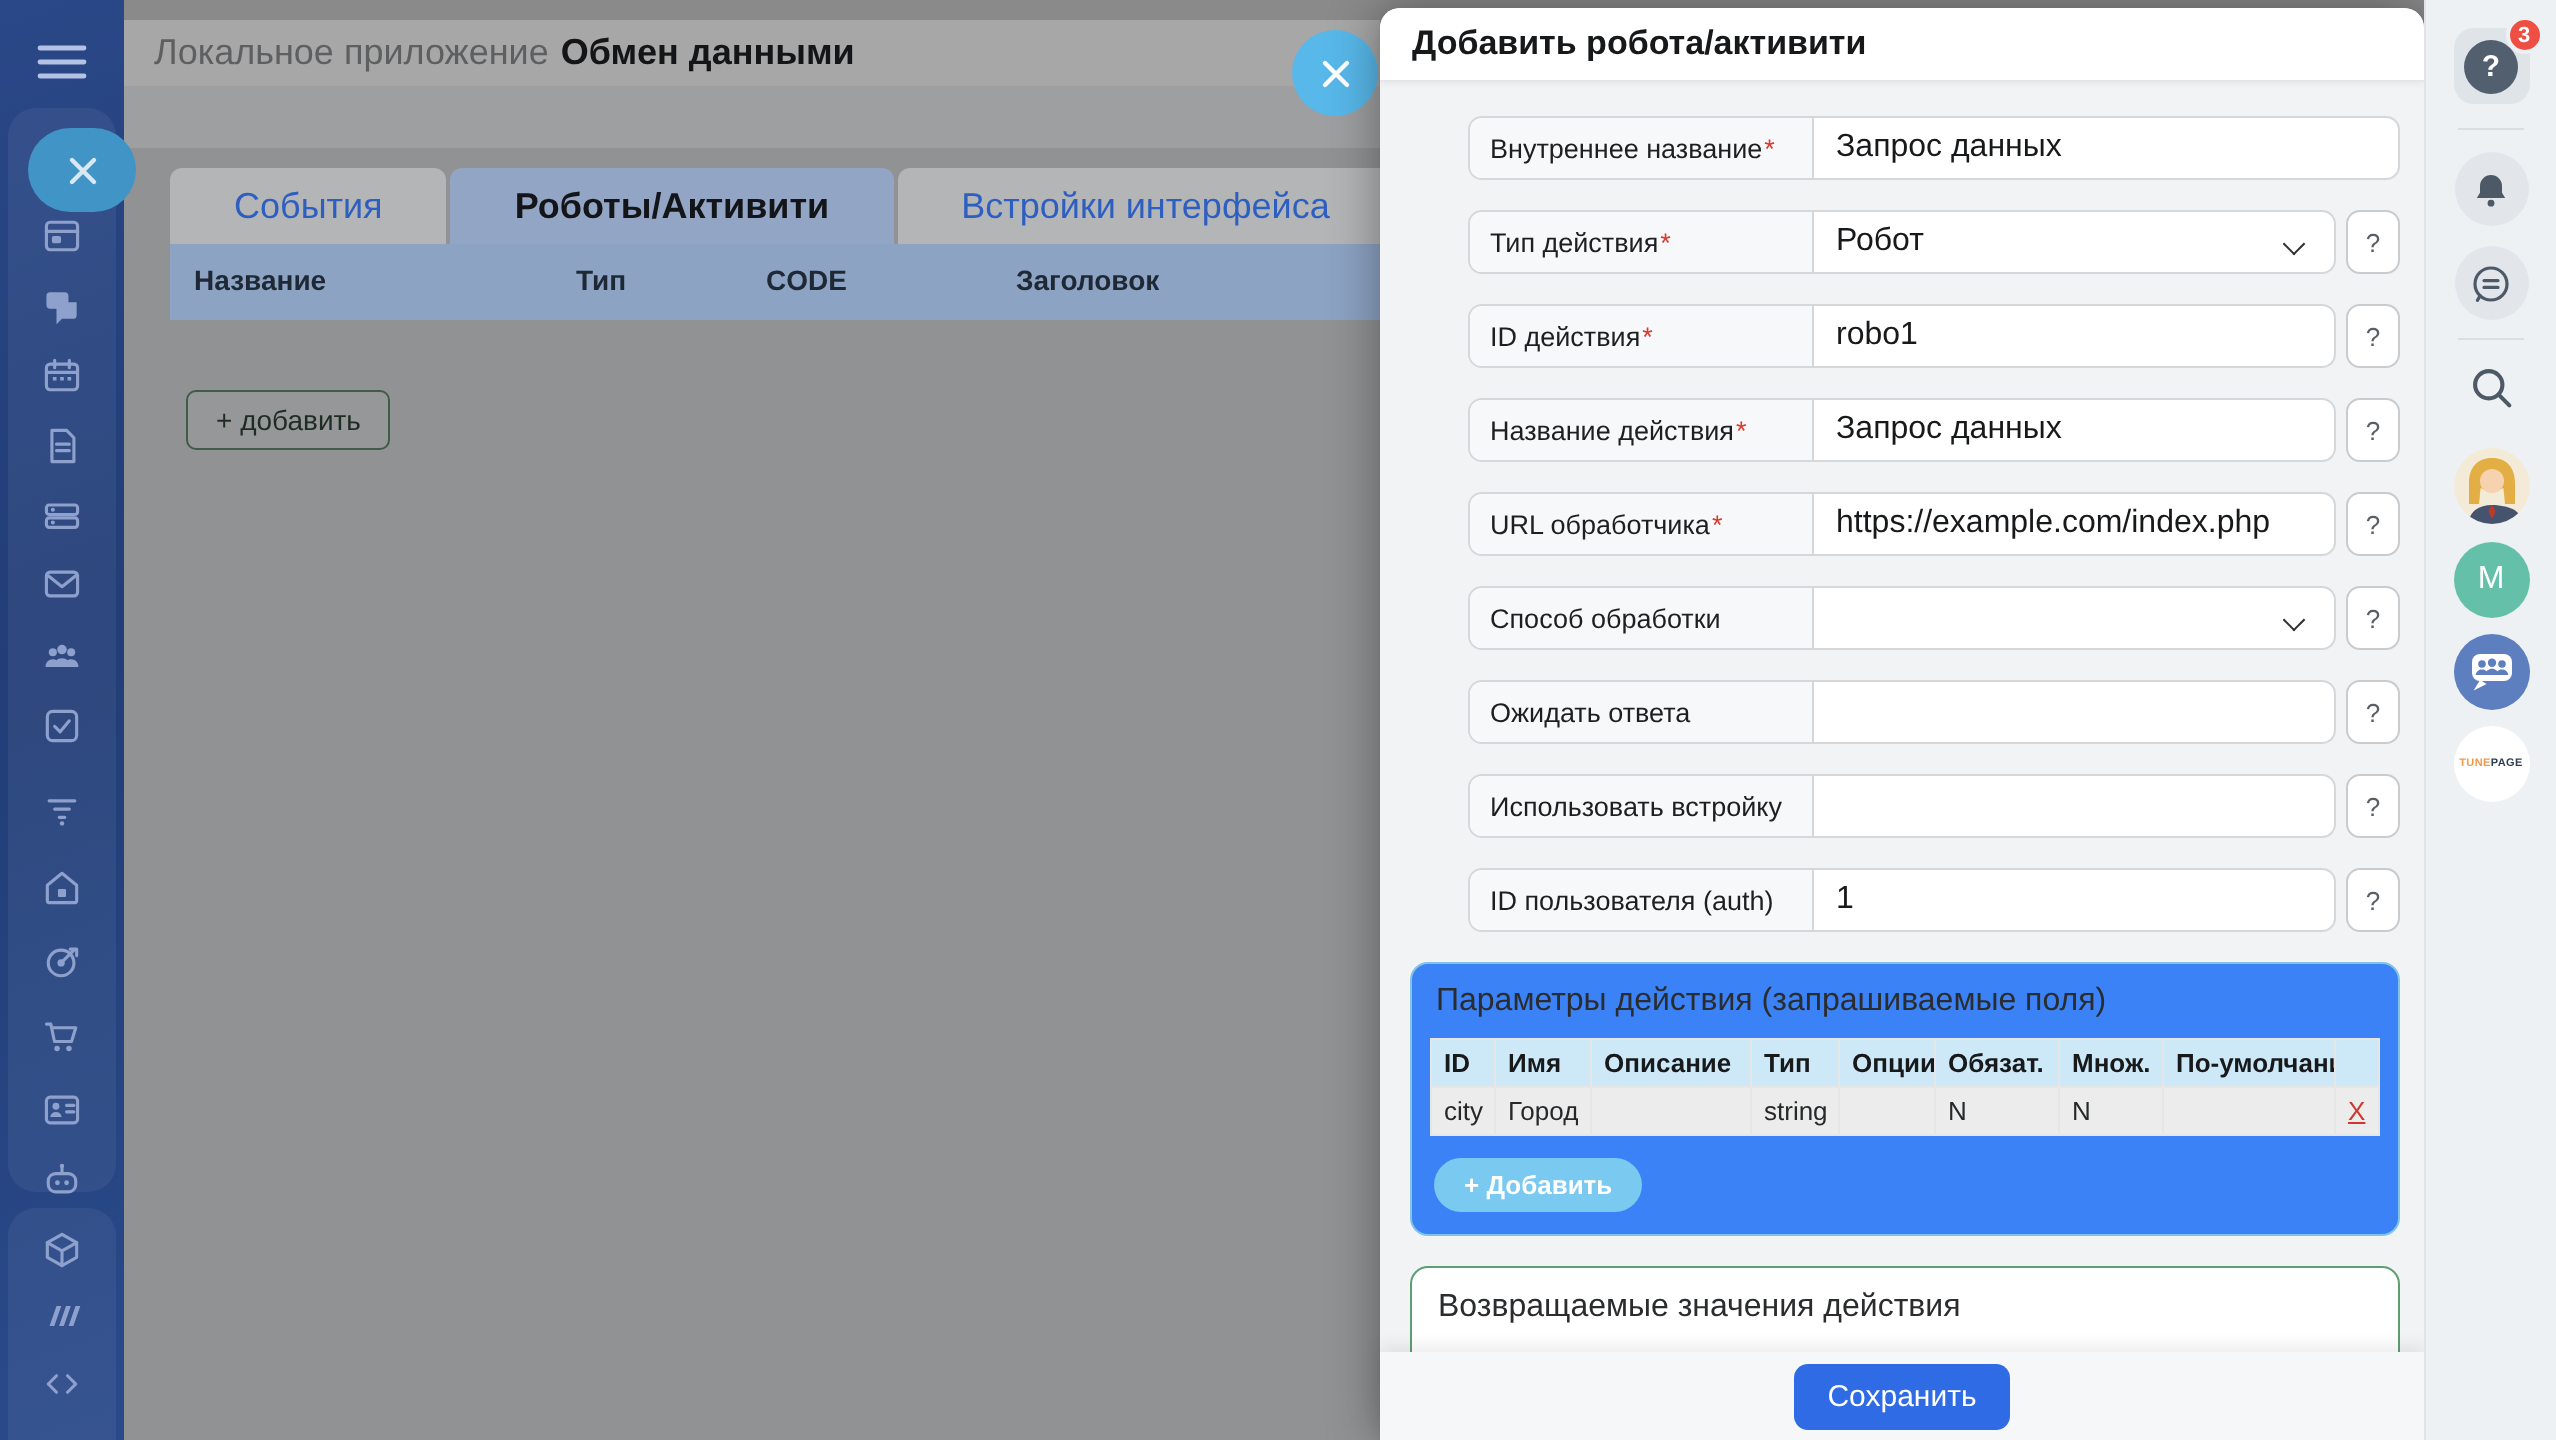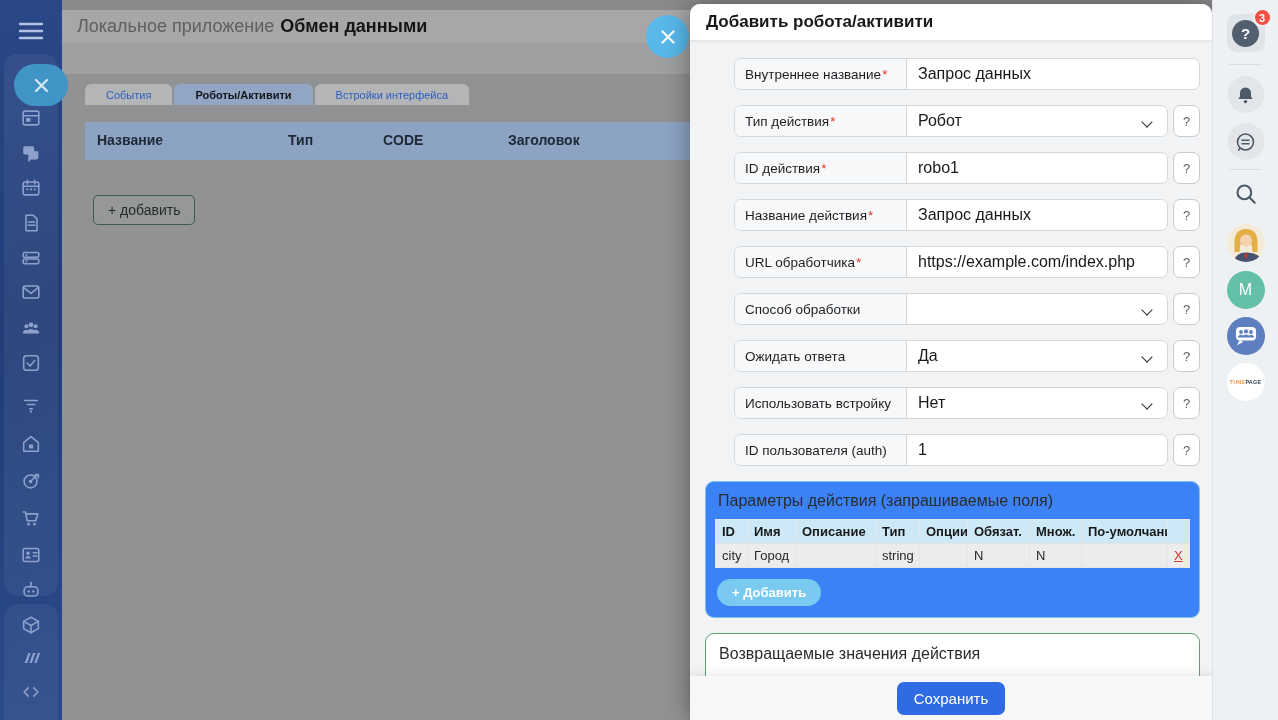--- a/index.html
+++ b/index.html
@@ -26,21 +26,21 @@
 
   
   .main { position:absolute; left:62px; top:0; width:628px; height:720px; background:#919293; z-index:3; }
   .main-topstrip { position:absolute; top:0; left:0; right:0; height:10px; background:#8a8a8a; }
   .main-header { position:absolute; top:10px; left:0; right:0; height:33px; background:#a7a7a8;
     display:flex; align-items:center; padding-left:15px; font-size:18px; }
   .main-title-prefix { color:#5e5f60; }
   .main-title-app { color:#141516; font-weight:bold; margin-left:6px; }
   .main-substrip { position:absolute; top:43px; left:0; right:0; height:31px; background:#9e9fa0; }
   .tabs { position:absolute; top:84px; left:23px; display:flex; gap:2px; }
-  .tab { height:21px; display:flex; align-items:center; padding:0 21px; font-size:11px;
+  .tab { height:38px; display:flex; align-items:center; padding:0 32px; font-size:18px;
     background:#b3b5b7; color:#2d5fc0; border-radius:6px 6px 0 0; white-space:nowrap; }
   .tab.active { background:#92a5c4; color:#131519; font-weight:bold; }
   .thead-strip { position:absolute; top:122px; left:23px; right:0; height:38px; background:#8da3c3; }
   .thead-strip span { position:absolute; top:10px; font-size:14px; font-weight:bold; color:#1f2835; }
   .th0 { left:12px; } .th1 { left:203px; } .th2 { left:298px; } .th3 { left:423px; }
   .add-btn-dim { position:absolute; top:195px; left:31px; padding:6px 14px; font-size:14px;
     color:#1f2c24; background:rgba(255,255,255,.05); border:1px solid #3f5c49; border-radius:5px; }
 
   
   .panel-close { position:absolute; left:646px; top:15px; width:43px; height:43px; border-radius:50%;
@@ -337,37 +337,29 @@
           </div>
       </div>
       <div class="help-box">?</div>
     </div>
 
     <div class="frow">
       <div class="fbox">
         <div class="flabel">
           <span>Ожидать ответа</span>
         </div>
-        <div class="fvalue sel">
-            <span>Да</span>
-            <span class="chev"></span>
-          </div>
       </div>
       <div class="help-box">?</div>
     </div>
 
     <div class="frow">
       <div class="fbox">
         <div class="flabel">
           <span>Использовать встройку</span>
         </div>
-        <div class="fvalue sel">
-            <span>Нет</span>
-            <span class="chev"></span>
-          </div>
       </div>
       <div class="help-box">?</div>
     </div>
 
     <div class="frow">
       <div class="fbox">
         <div class="flabel">
           <span>ID пользователя (auth)</span>
         </div>
         <div class="fvalue">

